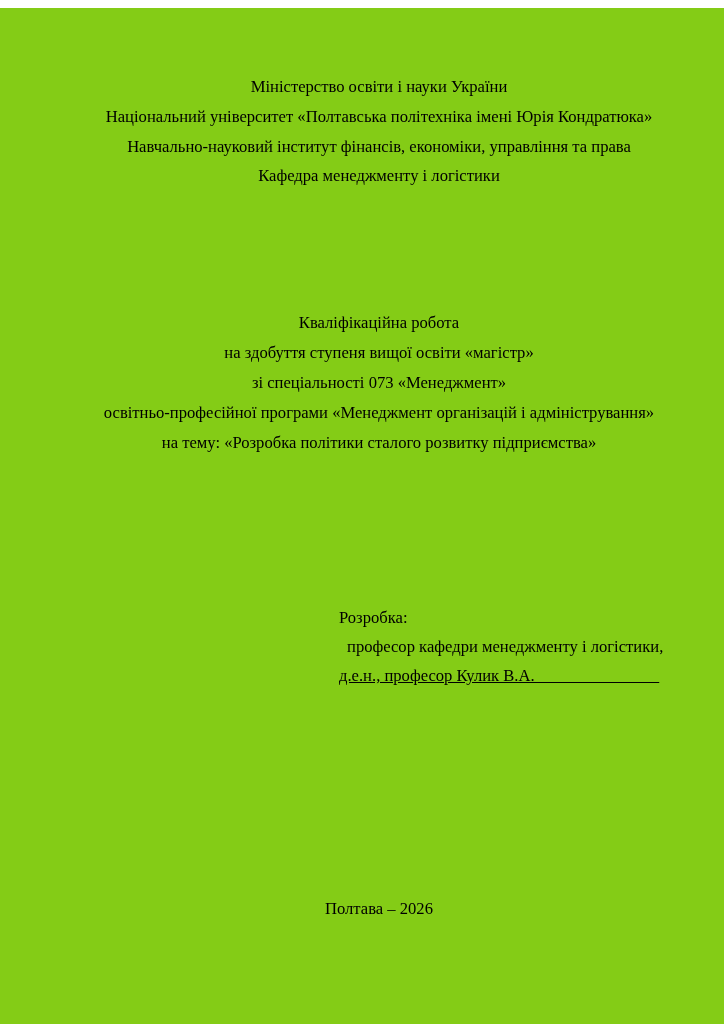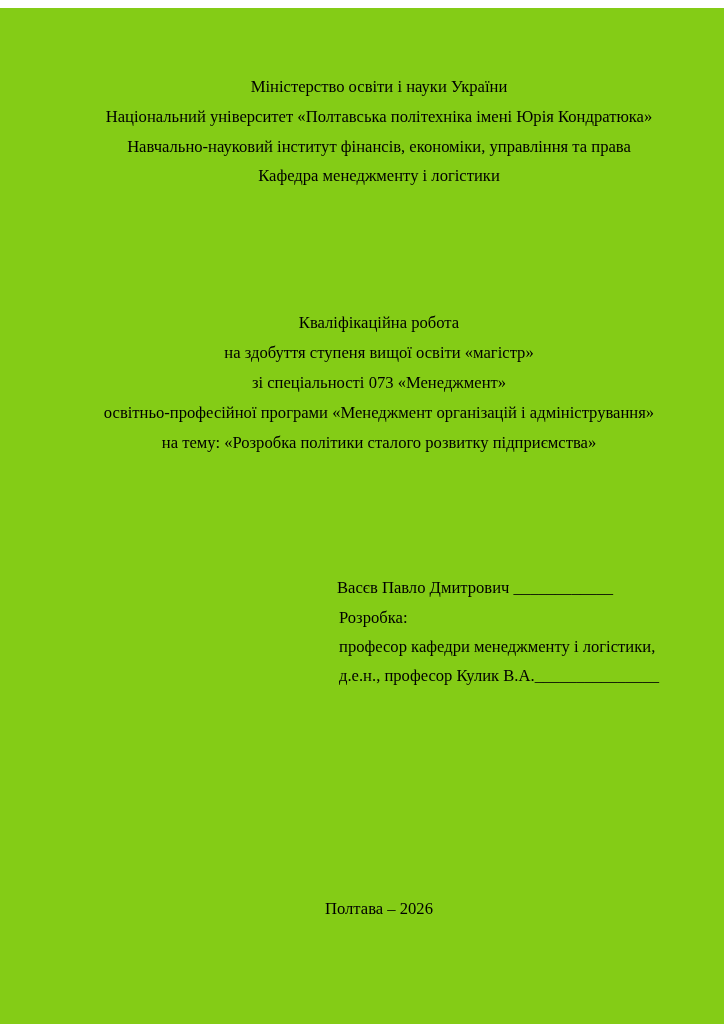--- a/index.html
+++ b/index.html
@@ -46,20 +46,19 @@
   <div class="line center" style="top:99px;">Національний університет «Полтавська політехніка імені Юрія Кондратюка»</div>
   <div class="line center" style="top:129px;">Навчально-науковий інститут фінансів, економіки, управління та права</div>
   <div class="line center" style="top:158px;">Кафедра менеджменту і логістики</div>
 
   <div class="line center" style="top:305px;">Кваліфікаційна робота</div>
   <div class="line center" style="top:335px;">на здобуття ступеня вищої освіти «магістр»</div>
   <div class="line center" style="top:365px;">зі спеціальності 073 «Менеджмент»</div>
   <div class="line center" style="top:395px;">освітньо-професійної програми «Менеджмент організацій і адміністрування»</div>
   <div class="line center" style="top:425px;">на тему: «Розробка політики сталого розвитку підприємства»</div>
 
-  <div class="line sig" style="top:570px; left:337px;">Васєв Павло Дмитрович ____________</div>
   <div class="line sig" style="top:600px;">Розробка:</div>
-  <div class="line sig" style="top:629px;">професор кафедри менеджменту і логістики,</div>
-  <div class="line sig" style="top:658px;">д.е.н., професор Кулик В.А._______________</div>
+  <div class="line sig" style="top:629px;margin-left:8px;">професор кафедри менеджменту і логістики,</div>
+  <div class="line sig" style="top:658px;text-decoration:underline;">д.е.н., професор Кулик В.А._______________</div>
 
   <div class="line center" style="top:891px;">Полтава – 2026</div>
 
 </div>
 
 </body></html>

